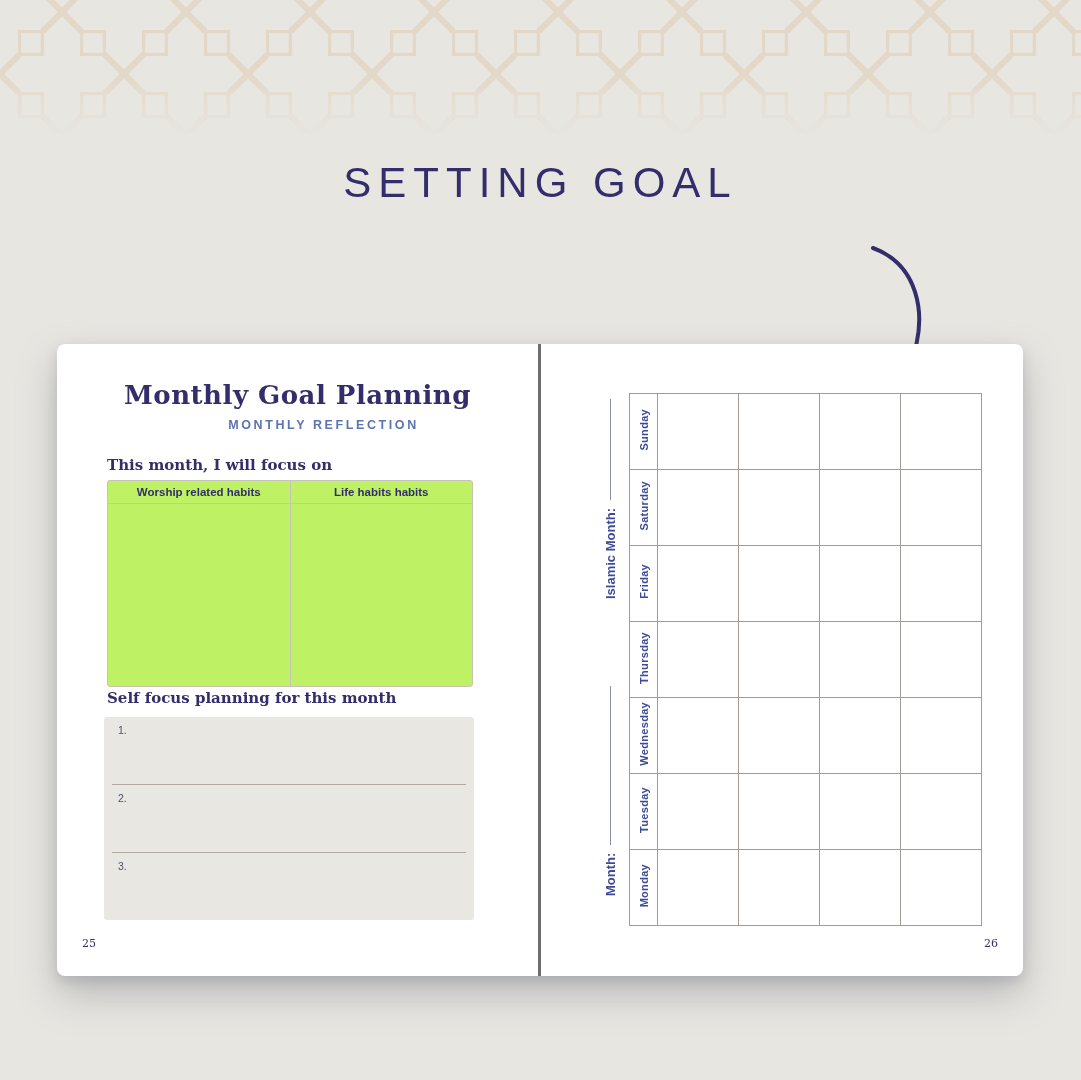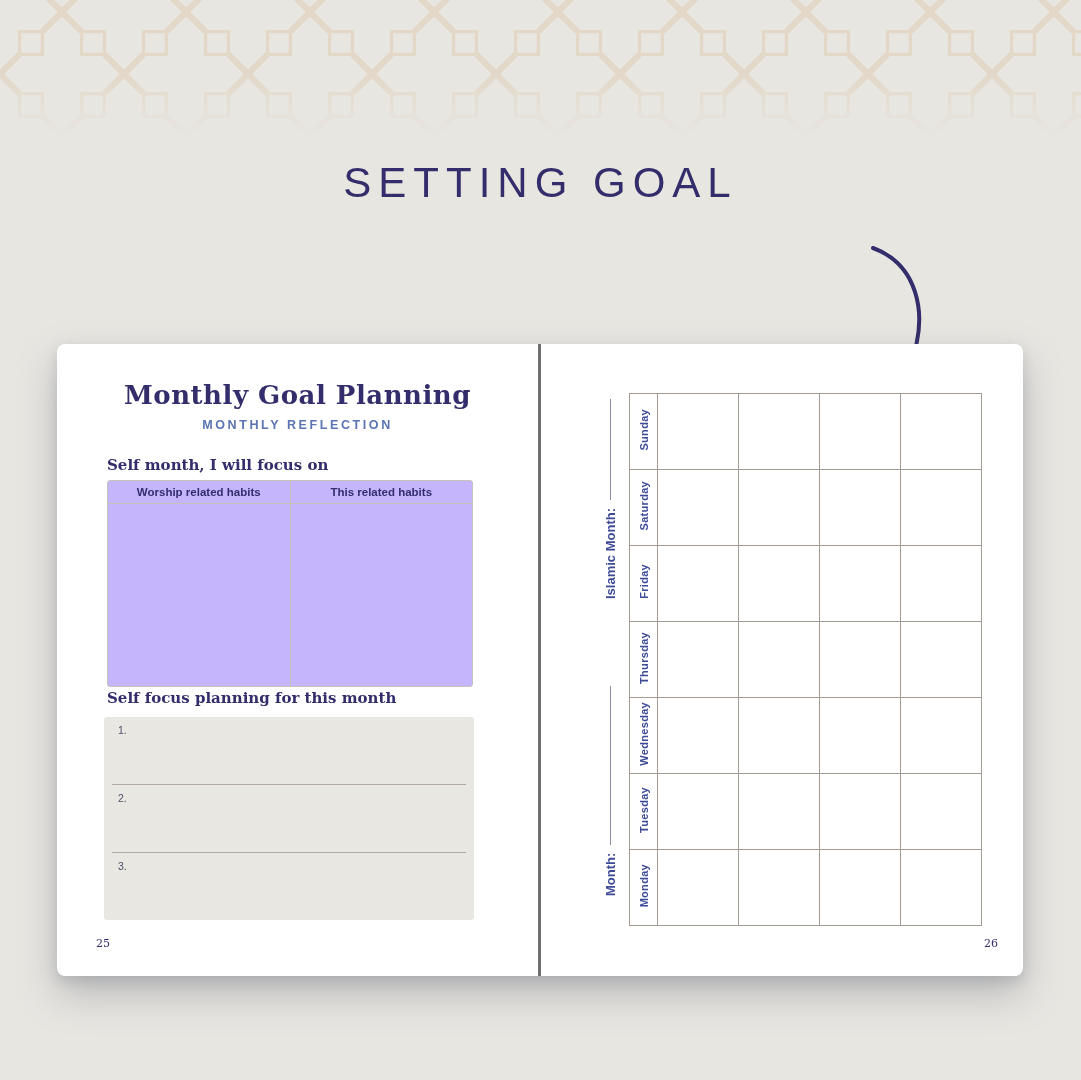--- a/index.html
+++ b/index.html
@@ -48,31 +48,31 @@
   .page.left{left:0;width:481px;}
   .page.right{left:484px;width:482px;border-radius:0 26px 26px 0;}
   
   .lp-title{
     position:absolute;top:36px;left:0;width:100%;text-align:center;
     font-family:"DejaVu Serif", serif;font-weight:700;font-size:26px;
     color:var(--navy);letter-spacing:.5px;
   }
   .lp-subtitle{
     position:absolute;top:74px;left:0;width:100%;text-align:center;
-    font-size:12.5px;font-weight:600;letter-spacing:2.6px;color:var(--blue);
+    font-size:12.5px;font-weight:600;letter-spacing:2.6px;color:var(--blue);padding-left:26px;
   }
   .serif-heading{
     position:absolute;left:50px;
     font-family:"DejaVu Serif", serif;font-weight:700;font-size:15px;color:var(--navy);
   }
   .h-focus{top:112px;}
   .h-selfcare{top:345px;}
   .focus-table{
     position:absolute;left:50px;top:136px;width:366px;height:207px;
-    border:1px solid var(--table-border);border-radius:3px;background:#c4b5fd;
+    border:1px solid var(--table-border);border-radius:3px;background:#bef264;
     display:flex;flex-direction:column;box-sizing:border-box;
   }
   .focus-table .hdr{display:flex;height:22px;border-bottom:1px solid var(--table-border);}
   .focus-table .hdr .cell{
     flex:1;display:flex;align-items:center;justify-content:center;
     font-size:11.5px;font-weight:700;color:var(--navy);
   }
   .focus-table .body{display:flex;flex:1;}
   .focus-table .cell.first{border-right:1px solid var(--table-border);}
   .focus-table .body .cell{flex:1;}
@@ -83,21 +83,21 @@
   }
   .selfcare-row{
     flex:1;margin:0 8px;padding:7px 0 0 6px;
     font-size:10.5px;color:#4f5069;box-sizing:border-box;
   }
   .selfcare-row.rule{border-bottom:1px solid var(--box-rule);}
   .page-number{
     position:absolute;bottom:26px;font-family:"DejaVu Serif", serif;
     font-size:11px;color:var(--navy);
   }
-  .pn-left{left:39px;}
+  .pn-left{left:25px;}
   .pn-right{right:25px;}
   
   .calendar{
     position:absolute;left:88px;top:49px;
     border-collapse:collapse;table-layout:fixed;background:#fff;
   }
   .calendar td{border:1px solid var(--grid-line);height:75px;padding:0;}
   .calendar td.day-cell{width:27px;text-align:center;vertical-align:middle;}
   .calendar td.blank{width:80px;}
   .day-cell span{
@@ -144,26 +144,26 @@
     <path d="M51,132 L42,111" fill="none" stroke="#332e6b" stroke-width="4" stroke-linecap="round"></path>
     <path d="M51,132 L69,118" fill="none" stroke="#332e6b" stroke-width="3.4" stroke-linecap="round"></path>
   </svg>
 
   <div class="book">
 
     <div class="page left">
       <div class="lp-title">Monthly Goal Planning</div>
       <div class="lp-subtitle">MONTHLY REFLECTION</div>
 
-      <div class="serif-heading h-focus">Self month, I will focus on</div>
+      <div class="serif-heading h-focus">This month, I will focus on</div>
 
       <div class="focus-table">
         <div class="hdr">
           <div class="cell first">Worship related habits</div>
-          <div class="cell">This related habits</div>
+          <div class="cell">Life habits habits</div>
         </div>
         <div class="body">
           <div class="cell first"></div>
           <div class="cell"></div>
         </div>
       </div>
 
       <div class="serif-heading h-selfcare">Self focus planning for this month</div>
 
       <div class="selfcare-box">

